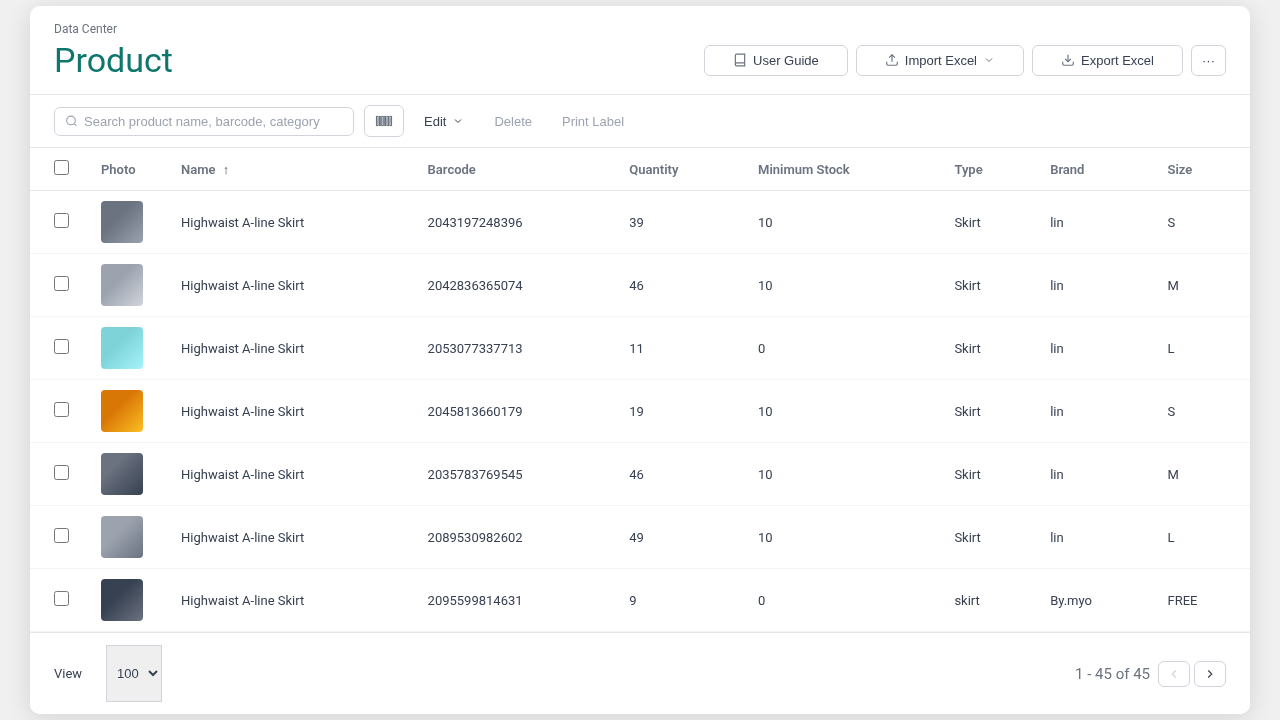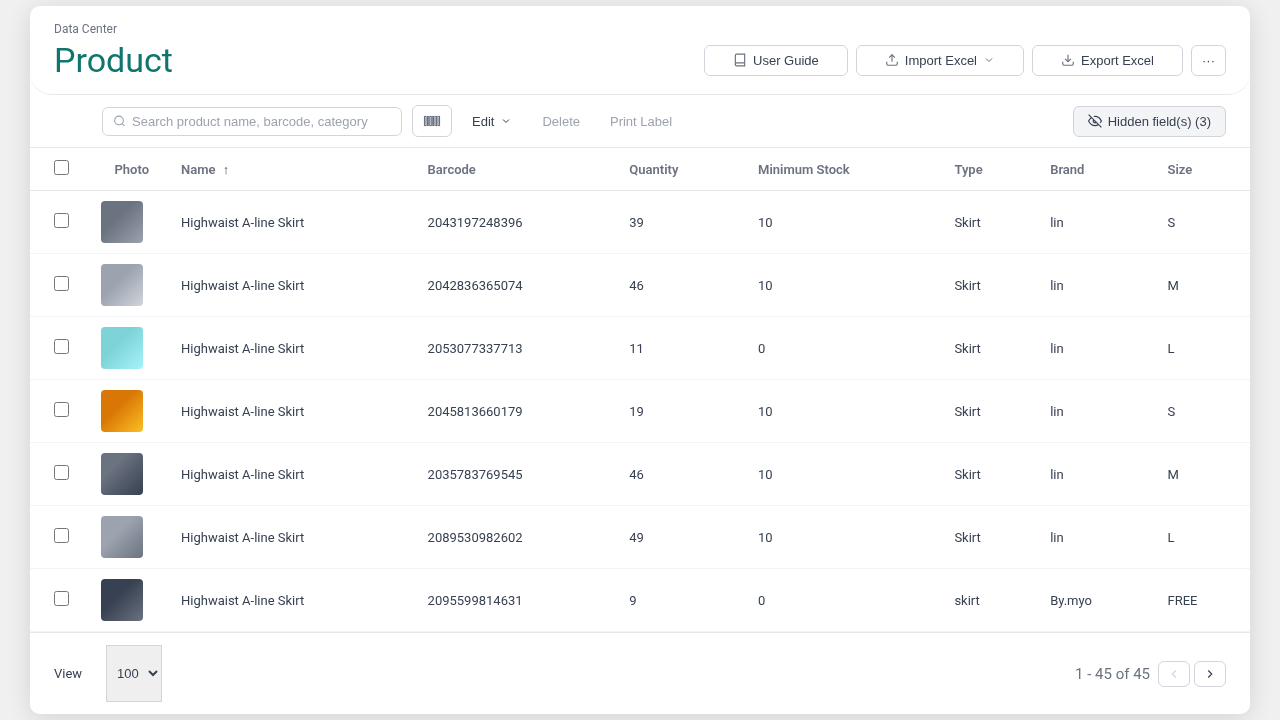--- a/index.html
+++ b/index.html
@@ -19,21 +19,20 @@
       width: 1220px;
       min-height: 680px;
       box-shadow: 0 4px 24px rgba(0,0,0,0.12);
       overflow: hidden;
       display: flex;
       flex-direction: column;
     }
     .header {
       padding: 16px 24px 0 24px;
       border-bottom: 1px solid #e5e7eb;
-      border-radius: 22px;
     }
     .breadcrumb {
       font-size: 12px;
       color: #6b7280;
       margin-bottom: 4px;
     }
     .header-row {
       display: flex;
       align-items: center;
       justify-content: space-between;
@@ -74,21 +73,20 @@
     }
     .search-box {
       display: flex;
       align-items: center;
       border: 1px solid #d1d5db;
       border-radius: 6px;
       padding: 6px 10px;
       gap: 6px;
       width: 300px;
       color: #9ca3af;
-      margin-left: 48px;
     }
     .search-box input {
       border: none;
       outline: none;
       font-size: 13px;
       color: #374151;
       width: 100%;
       background: transparent;
     }
     .search-box input::placeholder { color: #9ca3af; }
@@ -137,21 +135,21 @@
       padding: 12px 16px;
       text-align: left;
       font-size: 13px;
       font-weight: 600;
       color: #6b7280;
       border-bottom: 1px solid #e5e7eb;
       background: #fff;
       white-space: nowrap;
     }
     thead th:first-child { width: 40px; padding-left: 24px; }
-    thead th:nth-child(2) { width: 80px; text-align: right; }
+    thead th:nth-child(2) { width: 80px; }
     tbody tr {
       border-bottom: 1px solid #f3f4f6;
     }
     tbody td {
       padding: 10px 16px;
       font-size: 13px;
       color: #374151;
       vertical-align: middle;
     }
     tbody td:first-child { padding-left: 24px; width: 40px; }
@@ -299,27 +297,20 @@
           <polyline points="6 9 12 15 18 9"></polyline>
         </svg>
     </button>
     <button class="btn-text">
       <span>Delete</span>
     </button>
     <button class="btn-text">
       <span>Print Label</span>
     </button>
     <div class="toolbar-separator"></div>
-    <button class="hidden-fields-btn">
-      <svg width="14" height="14" viewBox="0 0 24 24" fill="none" stroke="#374151" stroke-width="2">
-          <path d="M17.94 17.94A10.07 10.07 0 0 1 12 20c-7 0-11-8-11-8a18.45 18.45 0 0 1 5.06-5.94M9.9 4.24A9.12 9.12 0 0 1 12 4c7 0 11 8 11 8a18.5 18.5 0 0 1-2.16 3.19m-6.72-1.07a3 3 0 1 1-4.24-4.24"></path>
-          <line x1="1" y1="1" x2="23" y2="23"></line>
-        </svg>
-      <span>Hidden field(s) (3)</span>
-    </button>
   </div>
 
   <div class="table-container">
     <table>
       <thead>
         <tr>
           <th>
             <input type="checkbox" class="checkbox" style="">
           </th>
           <th>Photo</th>

